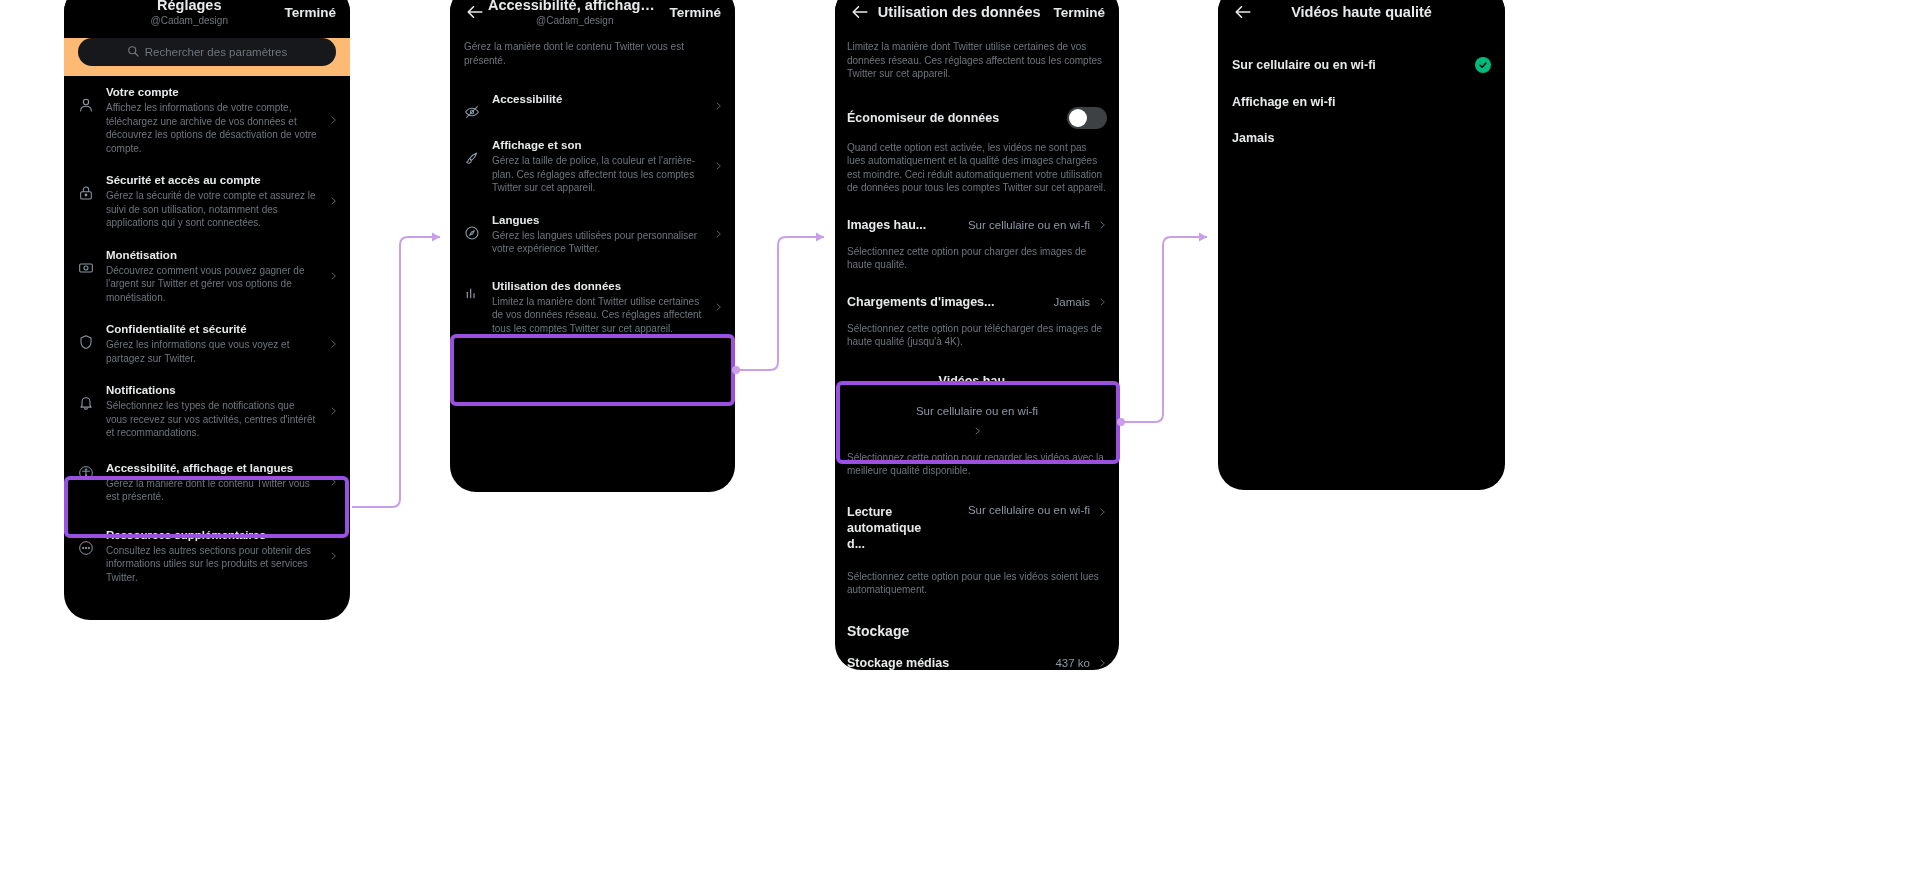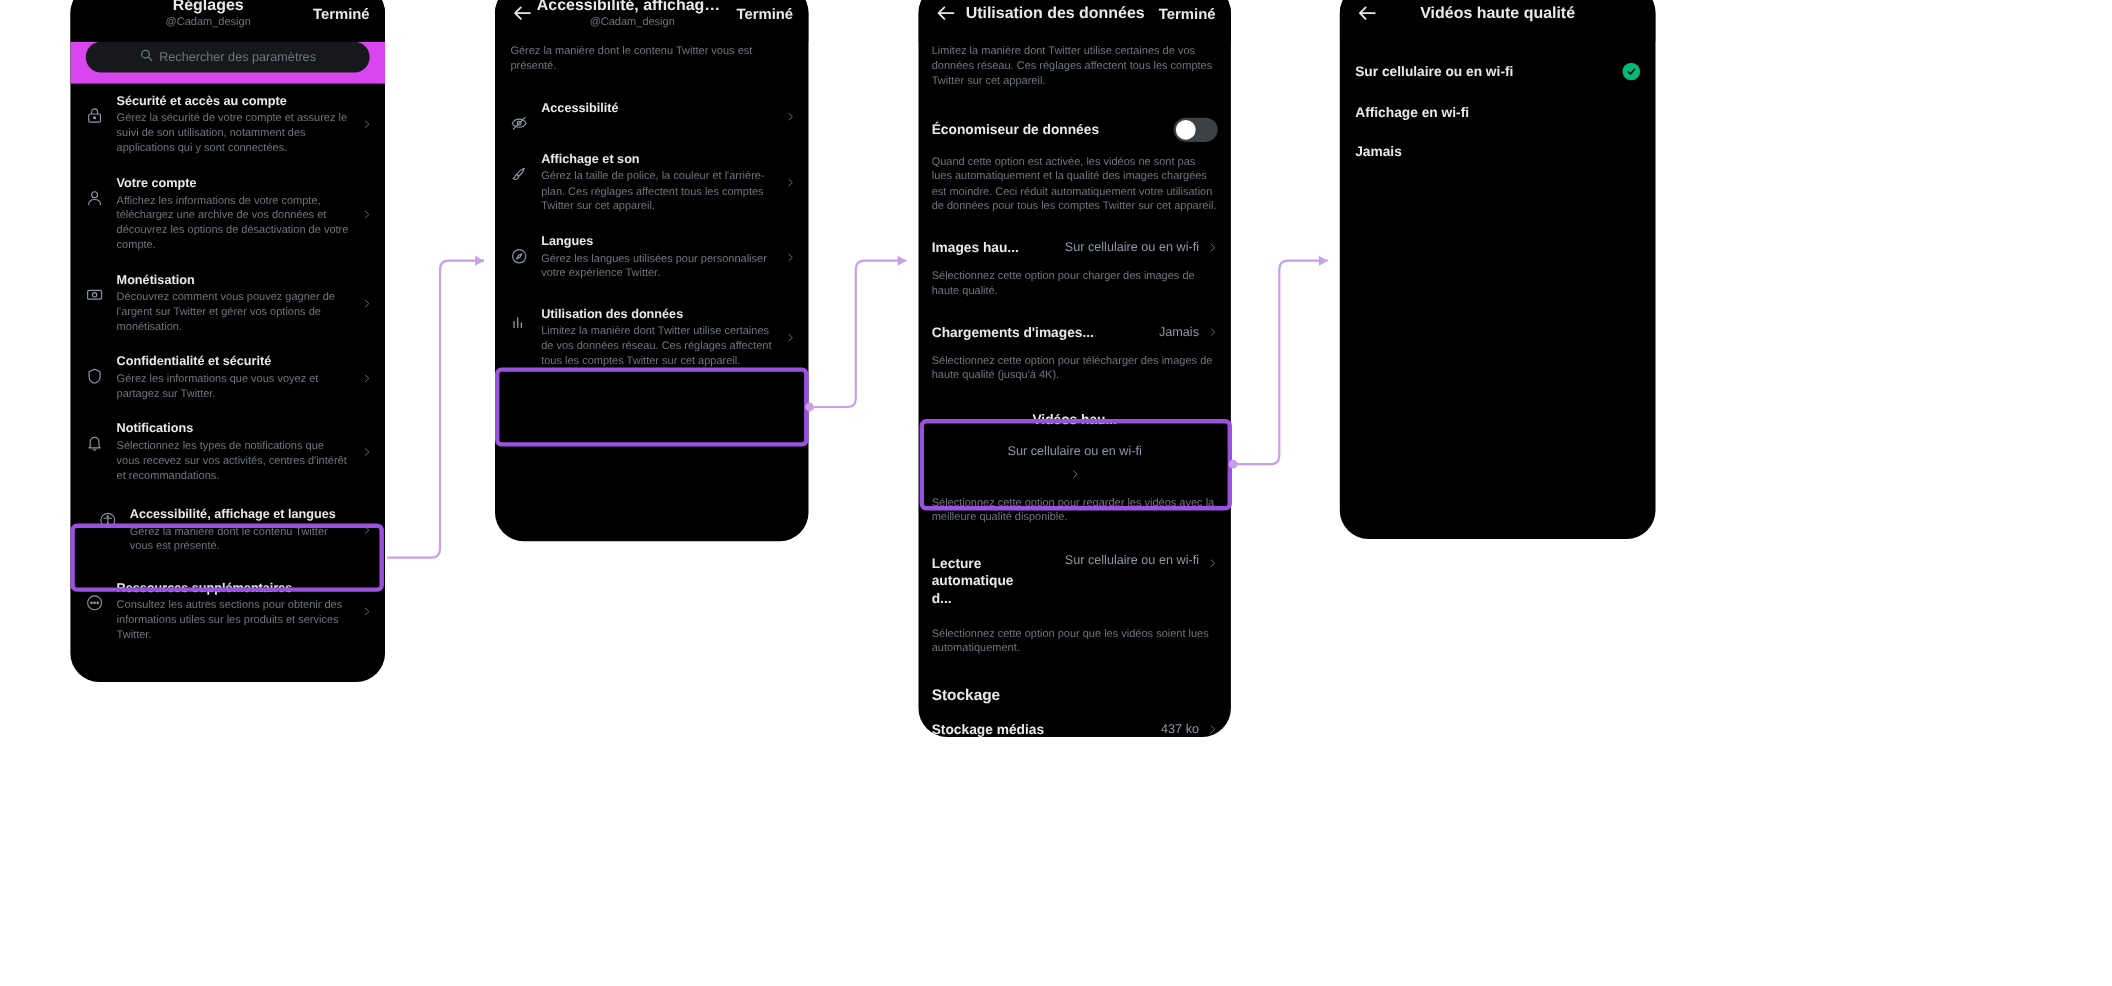--- a/index.html
+++ b/index.html
@@ -61,21 +61,21 @@
     font-size: 10px; color: #6e767d; line-height: 13px;
     white-space: nowrap; overflow:hidden; text-overflow: ellipsis;
   }
   .hdr-done {
     font-size: 13.5px; font-weight: 700; color: #e7e9ea;
     white-space: nowrap; flex: 0 0 auto; padding-left: 6px;
   }
   .hdr-spacer { width: 22px; flex: 0 0 22px; }
 
   
-  .searchwrap { padding: 0 14px 10px; background:#d946ef; }
+  .searchwrap { padding: 0 14px 10px; background:#fdba74; }
   .searchbox {
     height: 28px; border-radius: 16px;
     background: #16181c;
     display:flex; align-items:center; justify-content:center;
     gap: 6px;
     color:#6e767d;
   }
   .searchbox svg { width: 12px; height: 12px; }
   .searchbox .ph { font-size: 11.5px; color: #6e767d; }
 
@@ -222,57 +222,57 @@
         </span>
         <span class="ph">Rechercher des paramètres</span>
       </div>
     </div>
 
     <div class="scroll">
 
       <div class="row">
         <div class="row-icon">
           <svg viewBox="0 0 24 24" fill="none" stroke="currentColor" stroke-width="1.6">
+              <circle cx="12" cy="7.5" r="4"></circle>
+              <path d="M4 21c0-4.4 3.6-7 8-7s8 2.6 8 7" stroke-linecap="round"></path>
+            </svg>
+        </div>
+        <div class="row-body">
+          <div class="row-title">Votre compte</div>
+          <div class="row-desc">Affichez les informations de votre compte, téléchargez une archive de vos données et découvrez les options de désactivation de votre compte.</div>
+        </div>
+        <div class="row-chev">
+          <svg viewBox="0 0 24 24" fill="none" stroke="currentColor" stroke-width="2.2">
+              <polyline points="8,4 17,12 8,20" stroke-linecap="round" stroke-linejoin="round"></polyline>
+            </svg>
+        </div>
+      </div>
+
+      <div class="row">
+        <div class="row-icon">
+          <svg viewBox="0 0 24 24" fill="none" stroke="currentColor" stroke-width="1.6">
               <rect x="4" y="10" width="16" height="11" rx="2"></rect>
               <path d="M8 10V7a4 4 0 0 1 8 0v3"></path>
               <circle cx="12" cy="15" r="1.3" fill="currentColor"></circle>
             </svg>
         </div>
         <div class="row-body">
           <div class="row-title">Sécurité et accès au compte</div>
           <div class="row-desc">Gérez la sécurité de votre compte et assurez le suivi de son utilisation, notamment des applications qui y sont connectées.</div>
         </div>
         <div class="row-chev">
           <svg viewBox="0 0 24 24" fill="none" stroke="currentColor" stroke-width="2.2">
               <polyline points="8,4 17,12 8,20" stroke-linecap="round" stroke-linejoin="round"></polyline>
             </svg>
         </div>
       </div>
 
       <div class="row">
         <div class="row-icon">
           <svg viewBox="0 0 24 24" fill="none" stroke="currentColor" stroke-width="1.6">
-              <circle cx="12" cy="7.5" r="4"></circle>
-              <path d="M4 21c0-4.4 3.6-7 8-7s8 2.6 8 7" stroke-linecap="round"></path>
-            </svg>
-        </div>
-        <div class="row-body">
-          <div class="row-title">Votre compte</div>
-          <div class="row-desc">Affichez les informations de votre compte, téléchargez une archive de vos données et découvrez les options de désactivation de votre compte.</div>
-        </div>
-        <div class="row-chev">
-          <svg viewBox="0 0 24 24" fill="none" stroke="currentColor" stroke-width="2.2">
-              <polyline points="8,4 17,12 8,20" stroke-linecap="round" stroke-linejoin="round"></polyline>
-            </svg>
-        </div>
-      </div>
-
-      <div class="row">
-        <div class="row-icon">
-          <svg viewBox="0 0 24 24" fill="none" stroke="currentColor" stroke-width="1.6">
               <rect x="2.5" y="6" width="19" height="12" rx="1.8"></rect>
               <circle cx="12" cy="12" r="3"></circle>
             </svg>
         </div>
         <div class="row-body">
           <div class="row-title">Monétisation</div>
           <div class="row-desc">Découvrez comment vous pouvez gagner de l'argent sur Twitter et gérer vos options de monétisation.</div>
         </div>
         <div class="row-chev">
           <svg viewBox="0 0 24 24" fill="none" stroke="currentColor" stroke-width="2.2">
@@ -309,21 +309,21 @@
           <div class="row-title">Notifications</div>
           <div class="row-desc">Sélectionnez les types de notifications que vous recevez sur vos activités, centres d'intérêt et recommandations.</div>
         </div>
         <div class="row-chev">
           <svg viewBox="0 0 24 24" fill="none" stroke="currentColor" stroke-width="2.2">
               <polyline points="8,4 17,12 8,20" stroke-linecap="round" stroke-linejoin="round"></polyline>
             </svg>
         </div>
       </div>
 
-      <div class="row" style="padding-top:12px;padding-bottom:12px;margin-left:12px;">
+      <div class="row" style="padding-top:12px;padding-bottom:12px;">
         <div class="row-icon" style="padding-top:4px;">
           <svg viewBox="0 0 24 24" fill="none" stroke="currentColor" stroke-width="1.5">
               <circle cx="12" cy="12" r="9.5"></circle>
               <circle cx="12" cy="6.8" r="1.1" fill="currentColor"></circle>
               <path d="M6.8 9.3h10.4M12 9.6v5M12 14.6l-2.6 5M12 14.6l2.6 5" stroke-linecap="round"></path>
             </svg>
         </div>
         <div class="row-body">
           <div class="row-title">Accessibilité, affichage et langues</div>
           <div class="row-desc">Gérez la manière dont le contenu Twitter vous est présenté.</div>

